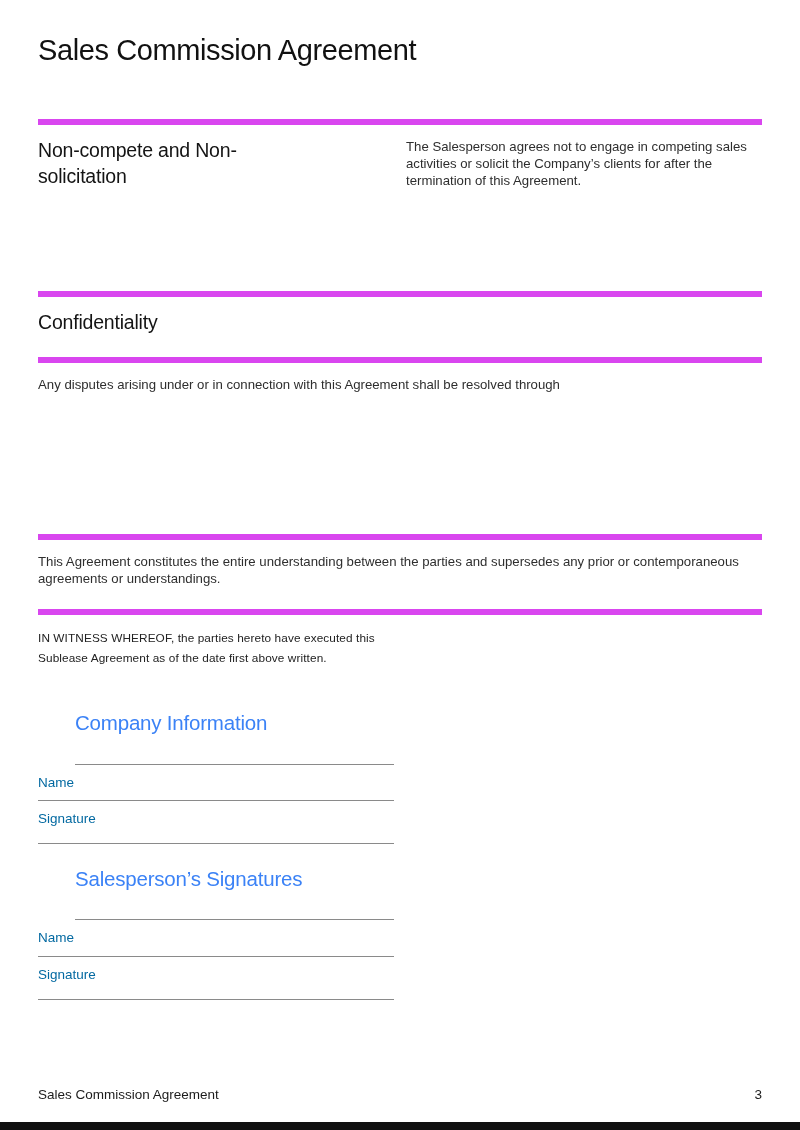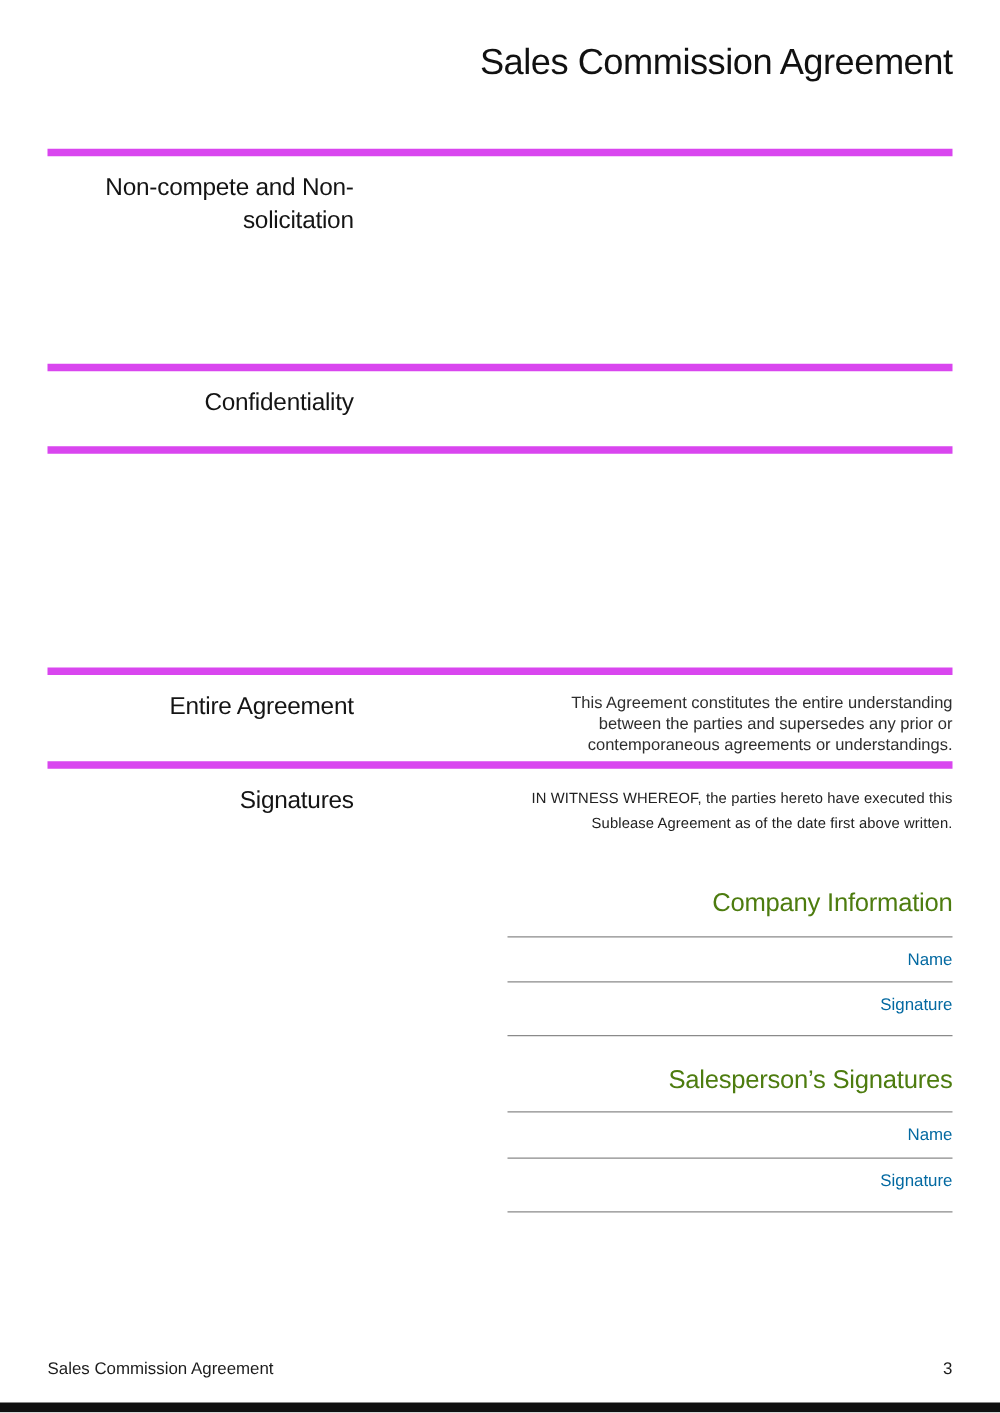--- a/index.html
+++ b/index.html
@@ -7,21 +7,20 @@
   body { font-family: "Liberation Sans", sans-serif; }
 
   .page {
     position: relative;
     width: 800px;
     height: 1130px;
     margin: 0 auto;
     background: #ffffff;
     color: #1a1a1a;
     overflow: hidden;
-    text-align: right;
   }
   .content { padding: 0 38px; }
 
   .doc-title {
     font-size: 29px;
     font-weight: 500;
     letter-spacing: -0.4px;
     margin: 34px 0 52px 0;
     color: #111;
   }
@@ -58,24 +57,25 @@
     letter-spacing: 0.1px;
     color: #222;
     max-width: 356px;
   }
 
   .sig-block { max-width: 356px; }
   .sig-heading {
     font-size: 20.5px;
     font-weight: 500;
     letter-spacing: -0.2px;
-    color: #4d7c0f;
+    color: #3b82f6;
     margin-top: 42px;
-    padding-bottom: 12px;
+    padding-bottom: 27px;
     border-bottom: 1px solid #8a8a8a;
+    margin-left: 37px;
   }
   .sig-block + .sig-block .sig-heading { margin-top: 22px; }
   .sig-field {
     font-size: 13.5px;
     color: #0369a1;
     padding: 9px 0 9px 0;
     border-bottom: 1px solid #8a8a8a;
   }
   .sig-field.sig-field-last { padding-bottom: 15px; }
 
@@ -105,42 +105,38 @@
 
 <div class="page">
   <div class="content">
 
     <h1 class="doc-title">Sales Commission Agreement</h1>
 
     <section class="row row-1">
       <div class="label-col">
         <span class="label-text">Non-compete and Non-solicitation</span>
       </div>
+      <div class="body-col">The Salesperson agrees not to engage in competing sales activities or solicit the Company’s clients for after the termination of this Agreement.</div>
     </section>
 
     <section class="row row-2">
       <div class="label-col">
         <span class="label-text">Confidentiality</span>
       </div>
     </section>
 
     <section class="row row-3">
+      <div class="body-col">Any disputes arising under or in connection with this Agreement shall be resolved through</div>
     </section>
 
     <section class="row row-4">
-      <div class="label-col">
-        <span class="label-text">Entire Agreement</span>
-      </div>
       <div class="body-col">This Agreement constitutes the entire understanding between the parties and supersedes any prior or contemporaneous agreements or understandings.</div>
     </section>
 
     <section class="row row-5">
-      <div class="label-col">
-        <span class="label-text">Signatures</span>
-      </div>
       <div class="body-col">
 
         <p class="witness-note">IN WITNESS WHEREOF, the parties hereto have executed this Sublease Agreement as of the date first above written.</p>
 
         <div class="sig-block">
           <h2 class="sig-heading">Company Information</h2>
           <div class="sig-field">
             <span>Name</span>
           </div>
           <div class="sig-field sig-field-last">

